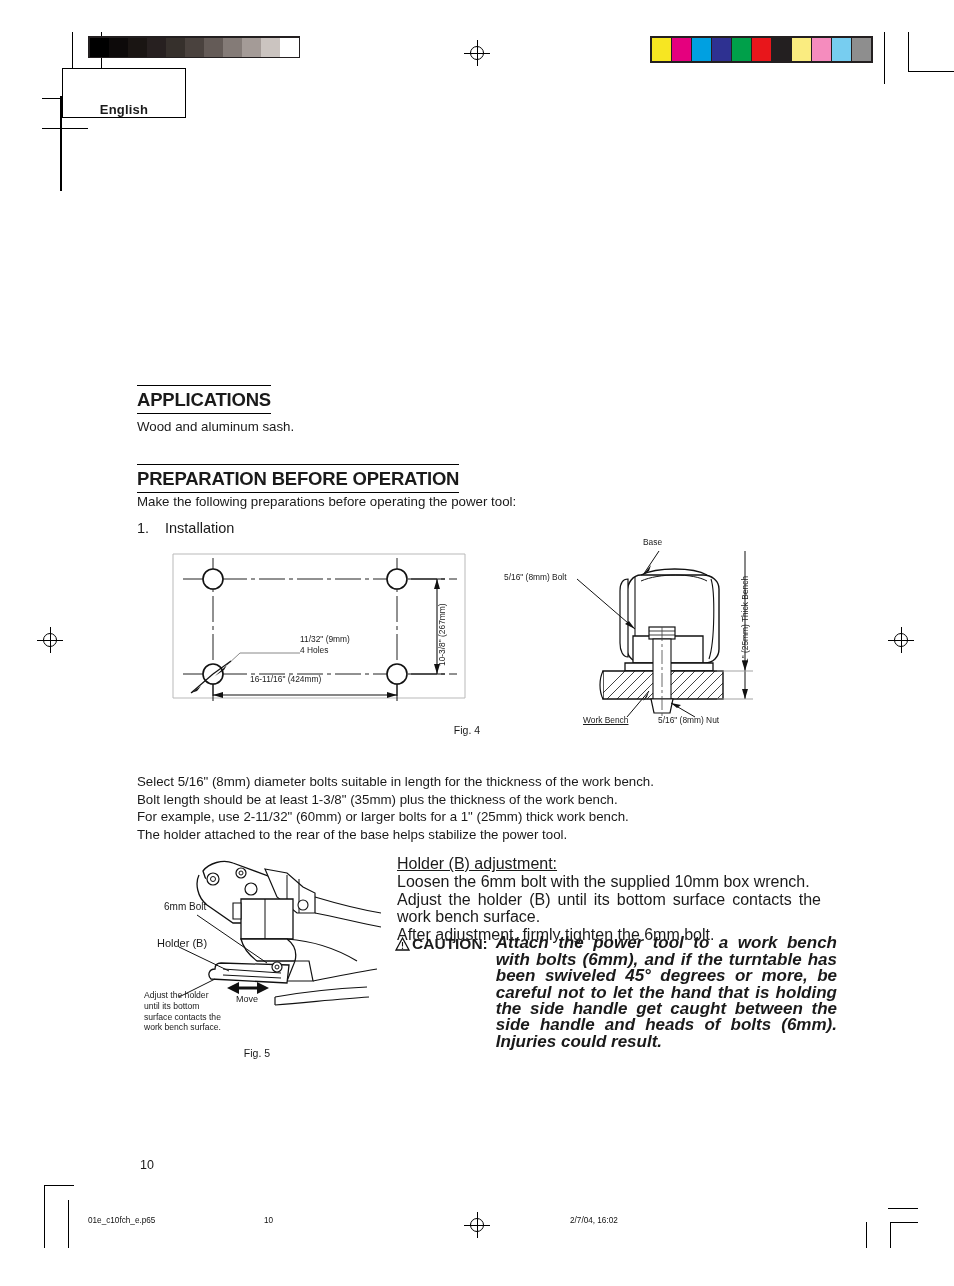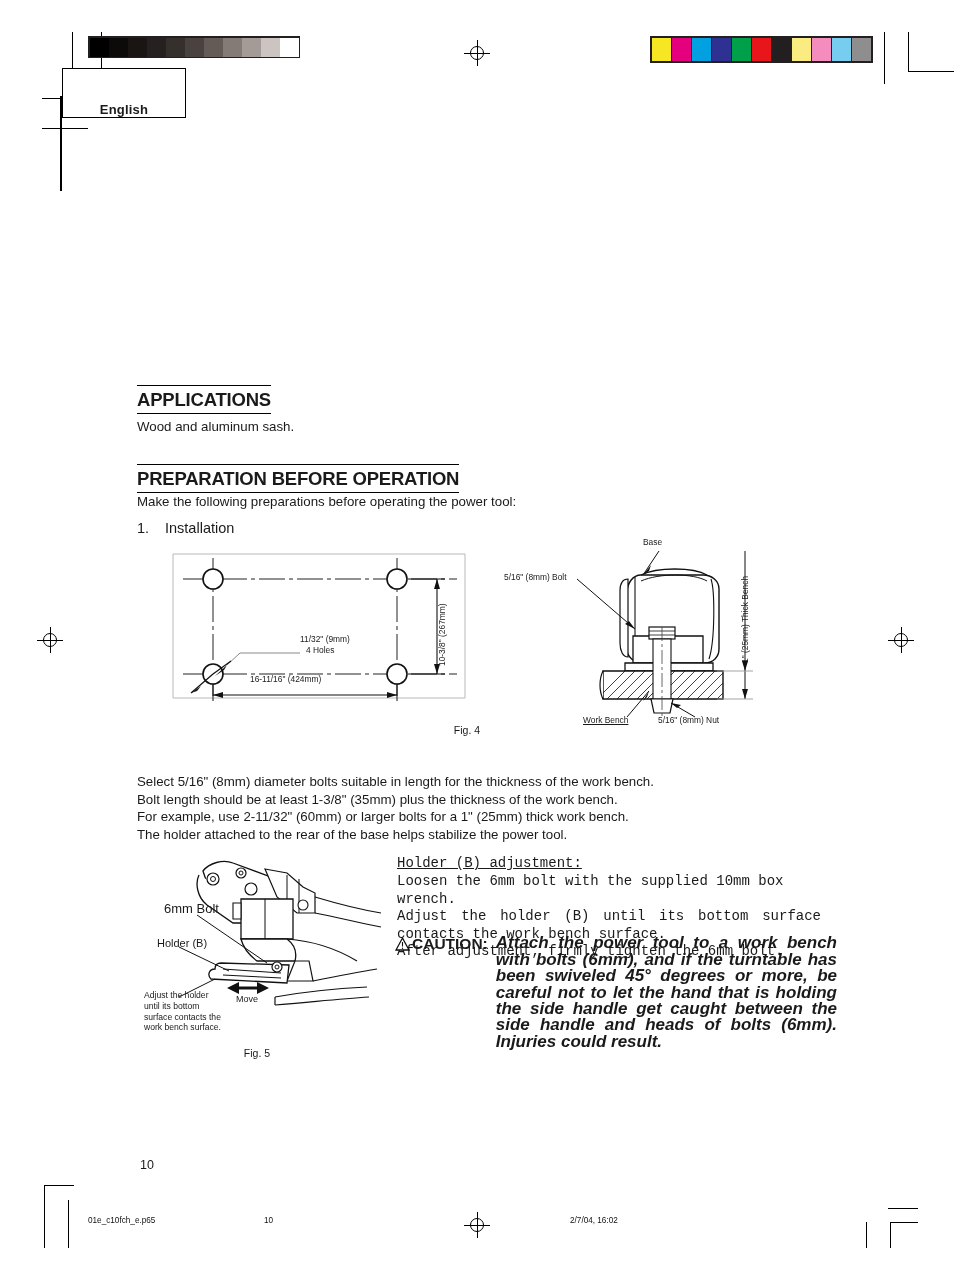--- a/index.html
+++ b/index.html
@@ -64,21 +64,21 @@
   svg { display: block; overflow: visible; }
 
   
   #para-install { margin-top: 12px; font-size: 13.3px; line-height: 17.6px; }
 
   
   #lower { position: relative; margin-top: 14px; min-height: 215px; }
   #fig5-box { position: absolute; left: 0px; top: 0px; width: 250px; }
   #holder-text { position: absolute; left: 260px; top: -2px; width: 440px; }
   #holder-text .ul { text-decoration: underline; }
-  #holder-text p { font-size: 14px; line-height: 17.6px; font-family: Liberation Mono, monospace; }
+  #holder-text p { font-size: 16px; line-height: 17.6px; }
   #holder-text p.just { text-align: justify; }
 
   #caution { position: absolute; left: 258px; top: 78px; width: 442px; display: flex; }
   #caution .tri { flex: 0 0 auto; width: 17px; padding-top: 2px; }
   #caution .word { font-size: 15.5px; font-weight: bold; white-space: nowrap; padding-right: 8px; }
   #caution .ctext { font-size: 17px; font-weight: bold; line-height: 16.4px; text-align: justify; font-style: italic; }
 
   
   #pagenum { position: absolute; left: 140px; top: 1158px; font-size: 12.5px; }
   .footer-txt { position: absolute; font-size: 8.2px; color: #111; }
@@ -204,21 +204,21 @@
           <line x1="48" y1="138" x2="48" y2="155" stroke="#111" stroke-width="1"></line>
           <line x1="232" y1="138" x2="232" y2="155" stroke="#111" stroke-width="1"></line>
 
           <line x1="272" y1="33" x2="272" y2="128" stroke="#111" stroke-width="1.1"></line>
           <polygon points="272,33 269,43 275,43" fill="#111"></polygon>
           <polygon points="272,128 269,118 275,118" fill="#111"></polygon>
           <line x1="243" y1="33" x2="280" y2="33" stroke="#111" stroke-width="1"></line>
           <line x1="243" y1="128" x2="280" y2="128" stroke="#111" stroke-width="1"></line>
         </svg>
         <div class="lbl" style="left:135px; top:88px;">11/32" (9mm)</div>
-        <div class="lbl" style="left:141px; top:99px;">4 Holes</div>
+        <div class="lbl" style="left:135px; top:99px;">4 Holes</div>
         <div class="lbl" style="left:85px; top:128px;">16-11/16" (424mm)</div>
         <div class="lbl v" style="left:272px; top:120px; transform:rotate(-90deg);">10-3/8" (267mm)</div>
       </div>
 
       <div style="position:absolute; left:370px; top:-15px; width:300px; height:190px;">
         <svg width="300" height="190" viewBox="0 0 300 190">
 
           <path d="M120 62 C120 52, 126 44, 134 44 L196 44 C205 44, 212 50, 212 58
                    L212 118 C212 126, 206 132, 198 132 L136 132 C127 132, 120 126, 120 118 Z" fill="#fff" stroke="#111" stroke-width="1.4"></path>
           <path d="M128 46 L128 128" fill="none" stroke="#111" stroke-width="1.1"></path>
@@ -332,21 +332,21 @@
           <path d="M176 124 C196 120, 216 116, 240 112" fill="none" stroke="#111" stroke-width="1.2"></path>
 
           <line x1="96" y1="131" x2="126" y2="131" stroke="#111" stroke-width="3"></line>
           <polygon points="90,131 102,125 102,137" fill="#111"></polygon>
           <polygon points="132,131 120,125 120,137" fill="#111"></polygon>
 
           <line x1="60" y1="58" x2="130" y2="106" stroke="#111" stroke-width="1"></line>
           <line x1="42" y1="90" x2="92" y2="114" stroke="#111" stroke-width="1"></line>
           <line x1="42" y1="140" x2="78" y2="122" stroke="#111" stroke-width="1"></line>
         </svg>
-        <div class="lbl" style="position:absolute; left:27px; top:44px; font-size:13px;">6mm Bolt</div>
+        <div class="lbl" style="position:absolute; left:27px; top:44px; font-size:10px;">6mm Bolt</div>
         <div class="lbl" style="position:absolute; left:20px; top:80px; font-size:11px;">Holder (B)</div>
         <div class="lbl" style="position:absolute; left:99px; top:137px; font-size:9px;">Move</div>
         <div style="position:absolute; left:7px; top:133px; font-size:8.6px; line-height:10.6px;">
           <div>Adjust the holder</div>
           <div>until its bottom</div>
           <div>surface contacts the</div>
           <div>work bench surface.</div>
         </div>
         <div class="fig-cap" style="position:absolute; left:90px; top:190px; width:60px;">Fig. 5</div>
       </div>

